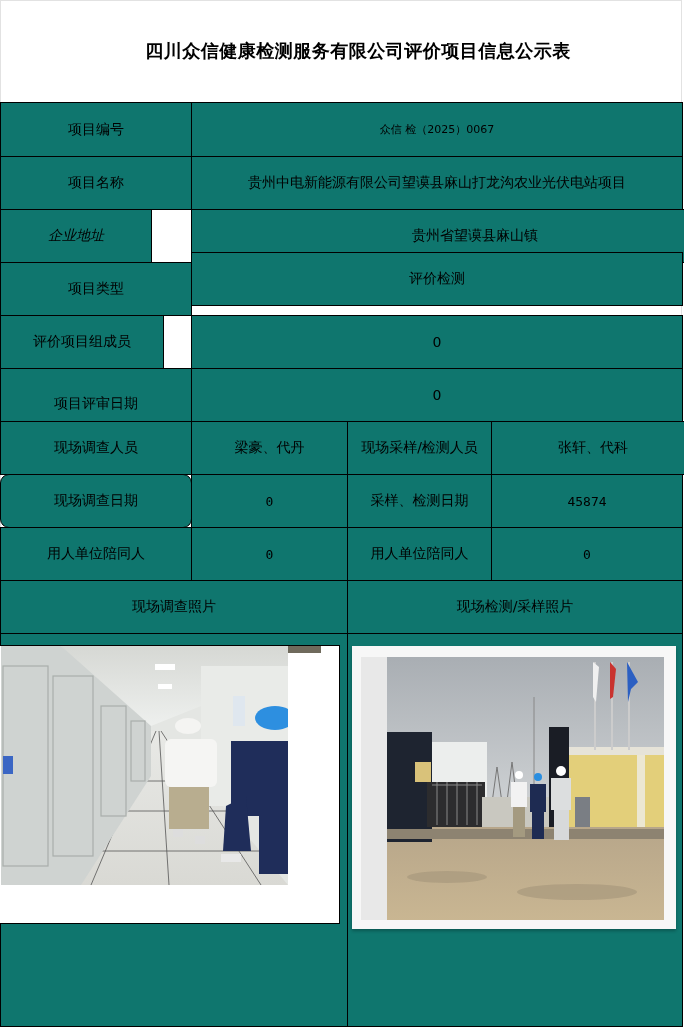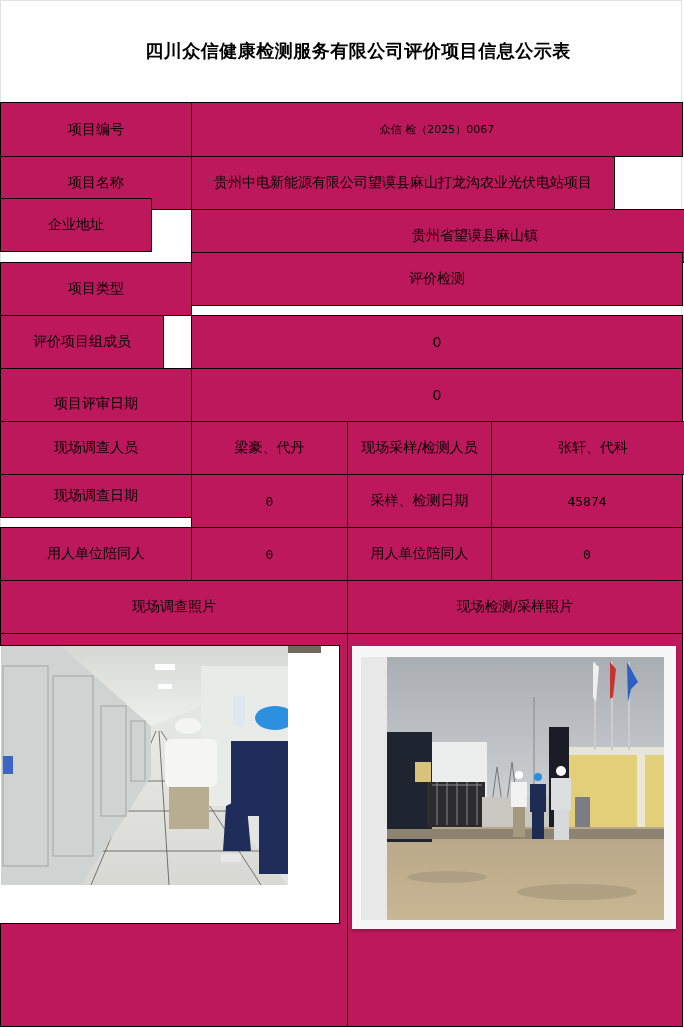--- a/index.html
+++ b/index.html
@@ -5,56 +5,56 @@
   html, body { margin:0; padding:0; background:#ffffff; }
   body { width:684px; height:1028px; position:relative; overflow:hidden;
          font-family:"DejaVu Sans","Liberation Sans",sans-serif; color:#000; }
   .frame { position:absolute; left:0; top:0; width:682px; height:1026px;
            border:1px solid #e2e2e2; border-bottom:none; box-sizing:border-box; }
   .title { position:absolute; left:0; top:0; width:684px; height:102px;
            display:flex; align-items:center; justify-content:center;
            font-size:18px; font-weight:bold; letter-spacing:0.5px;padding-left:16px; }
   .cell { position:absolute; box-sizing:border-box; border:1px solid #000;
           display:flex; align-items:center; justify-content:center;
-          font-size:14px; text-align:center; background:#be185d; }
+          font-size:14px; text-align:center; background:#0f766e; }
   .mono { font-family:"DejaVu Sans Mono","Liberation Mono",monospace; font-size:13px; }
   .photo { position:absolute; overflow:hidden; }
   .b { position:absolute; }
 </style>
 </head>
 <body>
 
 <div class="frame"></div>
 
 <div class="title">四川众信健康检测服务有限公司评价项目信息公示表</div>
 
 <div class="cell" style="left:0;top:102px;width:192px;height:55px;">项目编号</div>
 <div class="cell mono" style="left:191px;top:102px;width:492px;height:55px;font-family:'DejaVu Sans',sans-serif;font-size:11px;">众信  检（2025）0067</div>
 
 <div class="cell" style="left:0;top:156px;width:192px;height:54px;">项目名称</div>
-<div class="cell" style="left:191px;top:156px;width:424px;height:54px;">贵州中电新能源有限公司望谟县麻山打龙沟农业光伏电站项目</div>
+<div class="cell" style="left:191px;top:156px;width:492px;height:54px;">贵州中电新能源有限公司望谟县麻山打龙沟农业光伏电站项目</div>
 
-<div class="cell" style="left:0;top:198px;width:152px;height:54px;">企业地址</div>
+<div class="cell" style="left:0;top:209px;width:152px;height:54px;font-style:italic;">企业地址</div>
 <div class="cell" style="left:191px;top:209px;width:568px;height:54px;">贵州省望谟县麻山镇</div>
 
 <div class="cell" style="left:0;top:262px;width:192px;height:54px;">项目类型</div>
 <div class="cell" style="left:191px;top:252px;width:492px;height:54px;">评价检测</div>
 
 <div class="cell" style="left:0;top:315px;width:164px;height:54px;">评价项目组成员</div>
 <div class="cell" style="left:191px;top:315px;width:492px;height:54px;">0</div>
 
 <div class="cell" style="left:0;top:368px;width:192px;height:72px;">项目评审日期</div>
 <div class="cell" style="left:191px;top:368px;width:492px;height:54px;">0</div>
 
 <div class="cell" style="left:0;top:421px;width:192px;height:54px;">现场调查人员</div>
 <div class="cell" style="left:191px;top:421px;width:157px;height:54px;">梁豪、代丹</div>
 <div class="cell" style="left:347px;top:421px;width:145px;height:54px;">现场采样/检测人员</div>
 <div class="cell" style="left:491px;top:421px;width:204px;height:54px;">张轩、代科</div>
 
-<div class="cell" style="left:0;top:474px;width:192px;height:44px;">现场调查日期</div>
+<div class="cell" style="left:0;top:474px;width:192px;height:54px;border-radius:9px;">现场调查日期</div>
 <div class="cell mono" style="left:191px;top:474px;width:157px;height:54px;">0</div>
 <div class="cell" style="left:347px;top:474px;width:145px;height:54px;">采样、检测日期</div>
 <div class="cell mono" style="left:491px;top:474px;width:192px;height:54px;text-align:right;">45874</div>
 
 <div class="cell" style="left:0;top:527px;width:192px;height:54px;">用人单位陪同人</div>
 <div class="cell mono" style="left:191px;top:527px;width:157px;height:54px;">0</div>
 <div class="cell" style="left:347px;top:527px;width:145px;height:54px;">用人单位陪同人</div>
 <div class="cell mono" style="left:491px;top:527px;width:192px;height:54px;">0</div>
 
 <div class="cell" style="left:0;top:580px;width:348px;height:54px;">现场调查照片</div>

